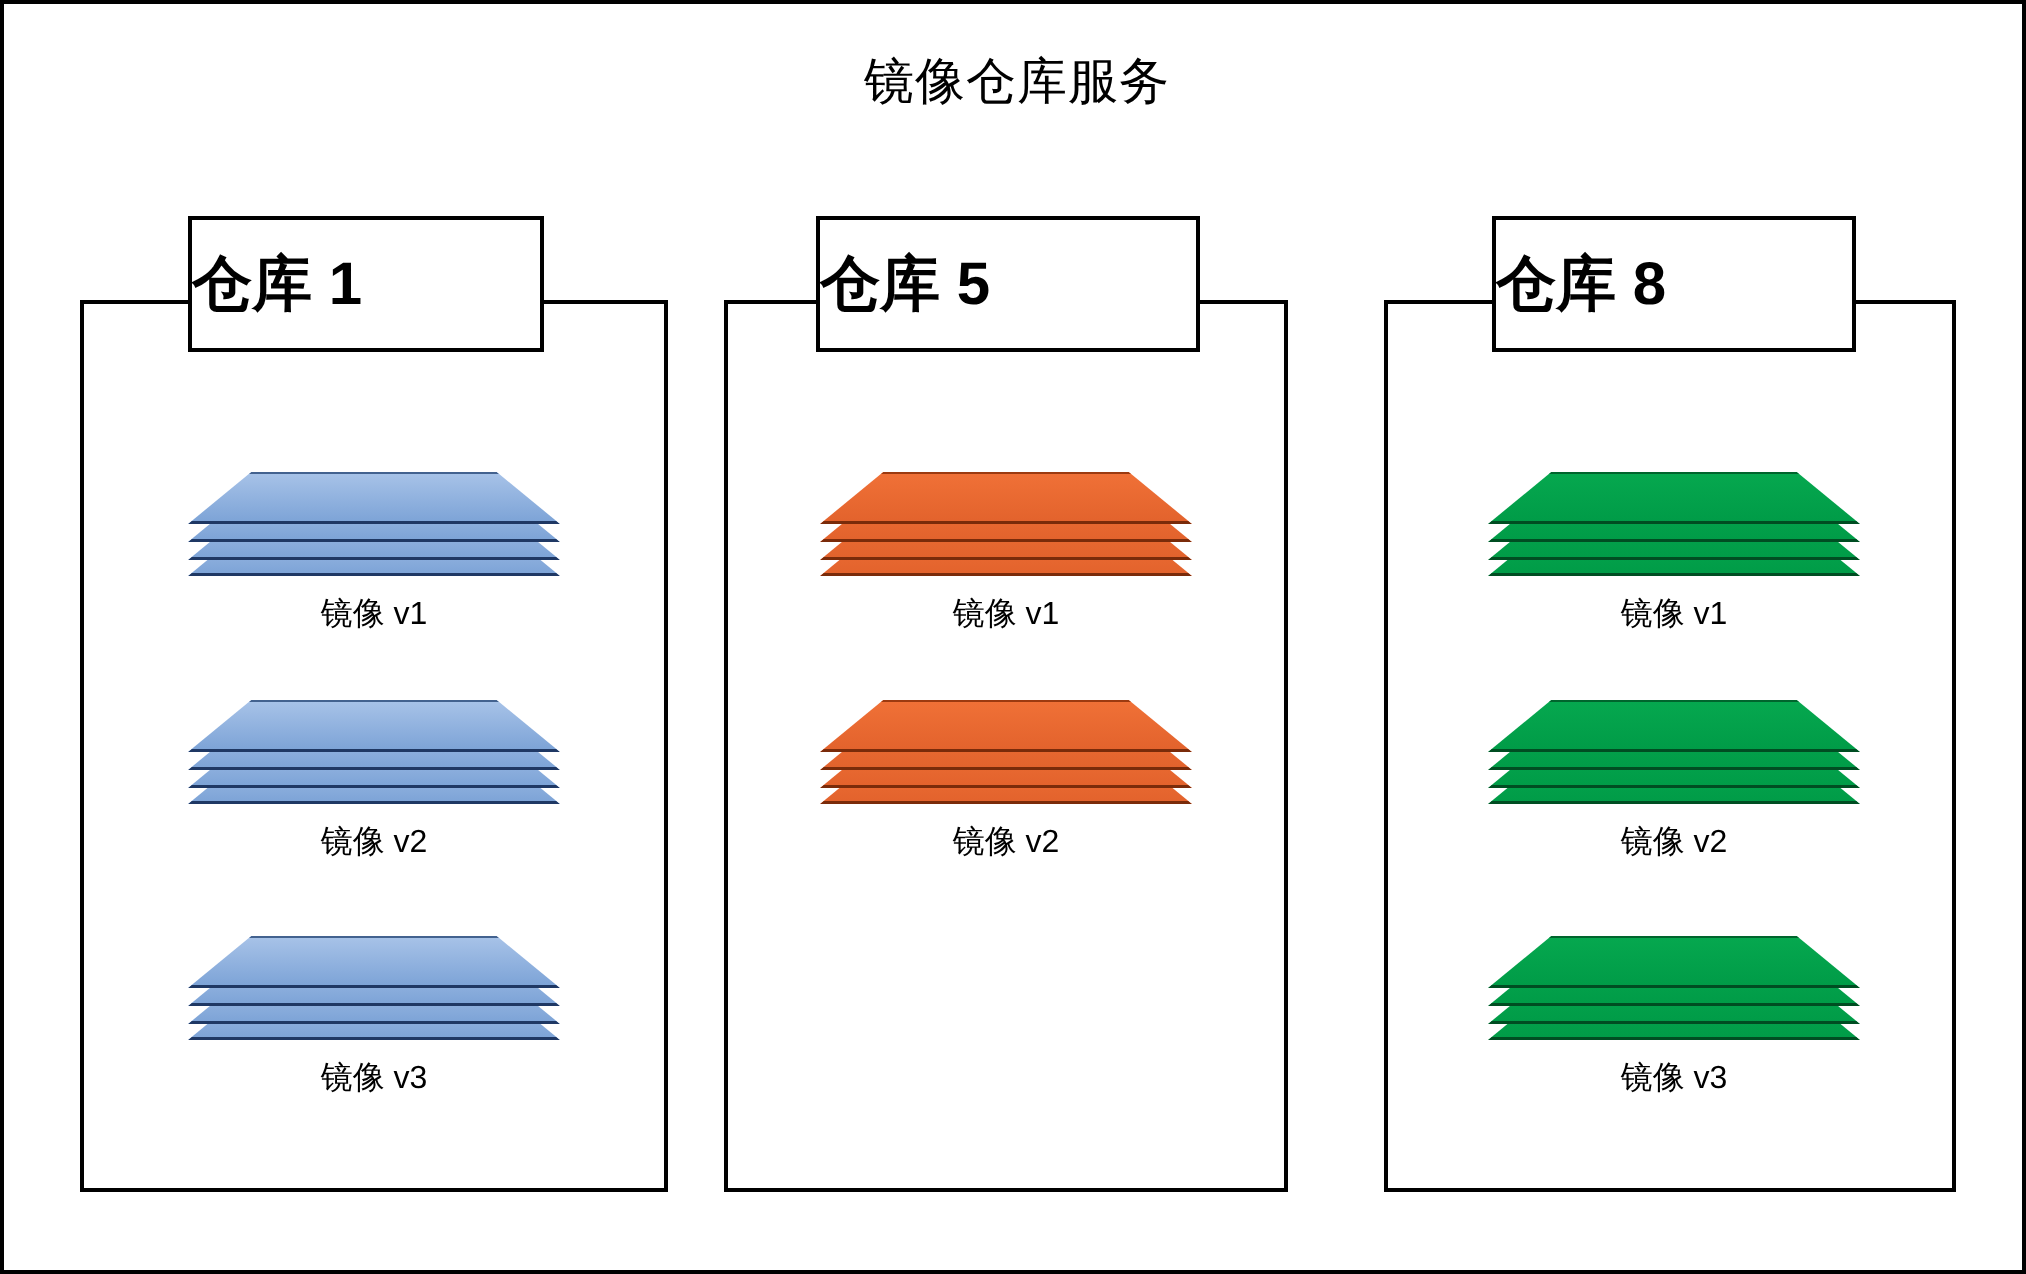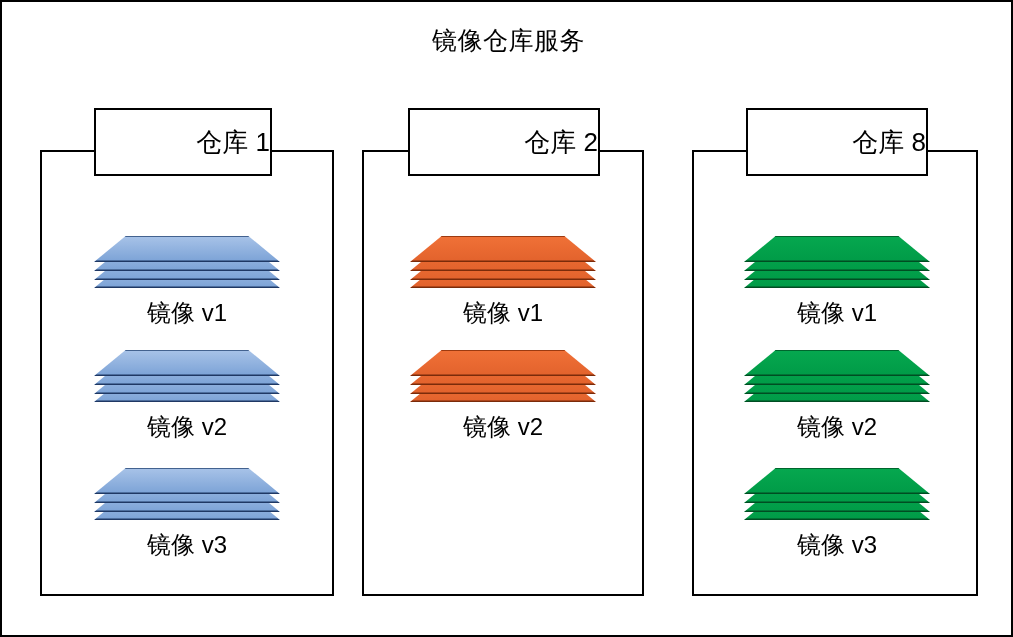--- a/index.html
+++ b/index.html
@@ -51,25 +51,26 @@
   .repo .edge.top-right { right: 0; top: 0; height: 2px; }
 
   
   .repo-label {
     position: absolute;
     box-sizing: border-box;
     border: 2px solid #000000;
     background: #ffffff;
     display: flex;
     align-items: center;
-    justify-content: flex-end;
-    font-size: 26px;
+    justify-content: flex-start;
+    font-size: 30px;
     color: #000000;
     white-space: nowrap;
     z-index: 5;
+    font-weight: bold;
   }
 
   
   .stack-group {
     position: absolute;
     width: 210px;
     display: flex;
     flex-direction: column;
     align-items: center;
   }
@@ -100,21 +101,21 @@
     left: 0; top: 0; right: 0; bottom: 0;
     clip-path: polygon(17% 0%, 83% 0%, 100% 100%, 0% 100%);
     box-shadow: inset 0 -1.5px 0 rgba(0,0,0,0.85);
   }
   .layer-blue::after  { box-shadow: inset 0 -1.5px 0 #1f3864, inset 0 1px 0 #43628f; }
   .layer-orange::after{ box-shadow: inset 0 -1.5px 0 #7a2b0a, inset 0 1px 0 #9c3a10; }
   .layer-green::after { box-shadow: inset 0 -1.5px 0 #004d22, inset 0 1px 0 #00652d; }
 
   .stack-label {
     margin-top: 9px;
-    font-size: 24px;
+    font-size: 16px;
     color: #000000;
     white-space: nowrap;
     text-align: left;
   }
 </style>
 </head>
 <body>
 
 <div id="canvas">
 
@@ -164,21 +165,21 @@
 
   <div class="repo" style="left:360px; top:148px; width:282px; height:446px;">
     <div class="edge left"></div>
     <div class="edge right"></div>
     <div class="edge bottom"></div>
     <div class="edge top-left" style="width:46px;"></div>
     <div class="edge top-right" style="width:44px;"></div>
   </div>
 
   <div class="repo-label" style="left:406px; top:106px; width:192px; height:68px;">
-    <span>仓库 2</span>
+    <span>仓库 5</span>
   </div>
 
   <div class="stack-group" style="left:396px; top:234px;">
     <div class="stack">
       <div class="layer layer-orange" style="top:26px;"></div>
       <div class="layer layer-orange" style="top:18px;"></div>
       <div class="layer layer-orange" style="top:9px;"></div>
       <div class="layer layer-orange" style="top:0px;"></div>
     </div>
     <div class="stack-label">镜像 v1</div>

